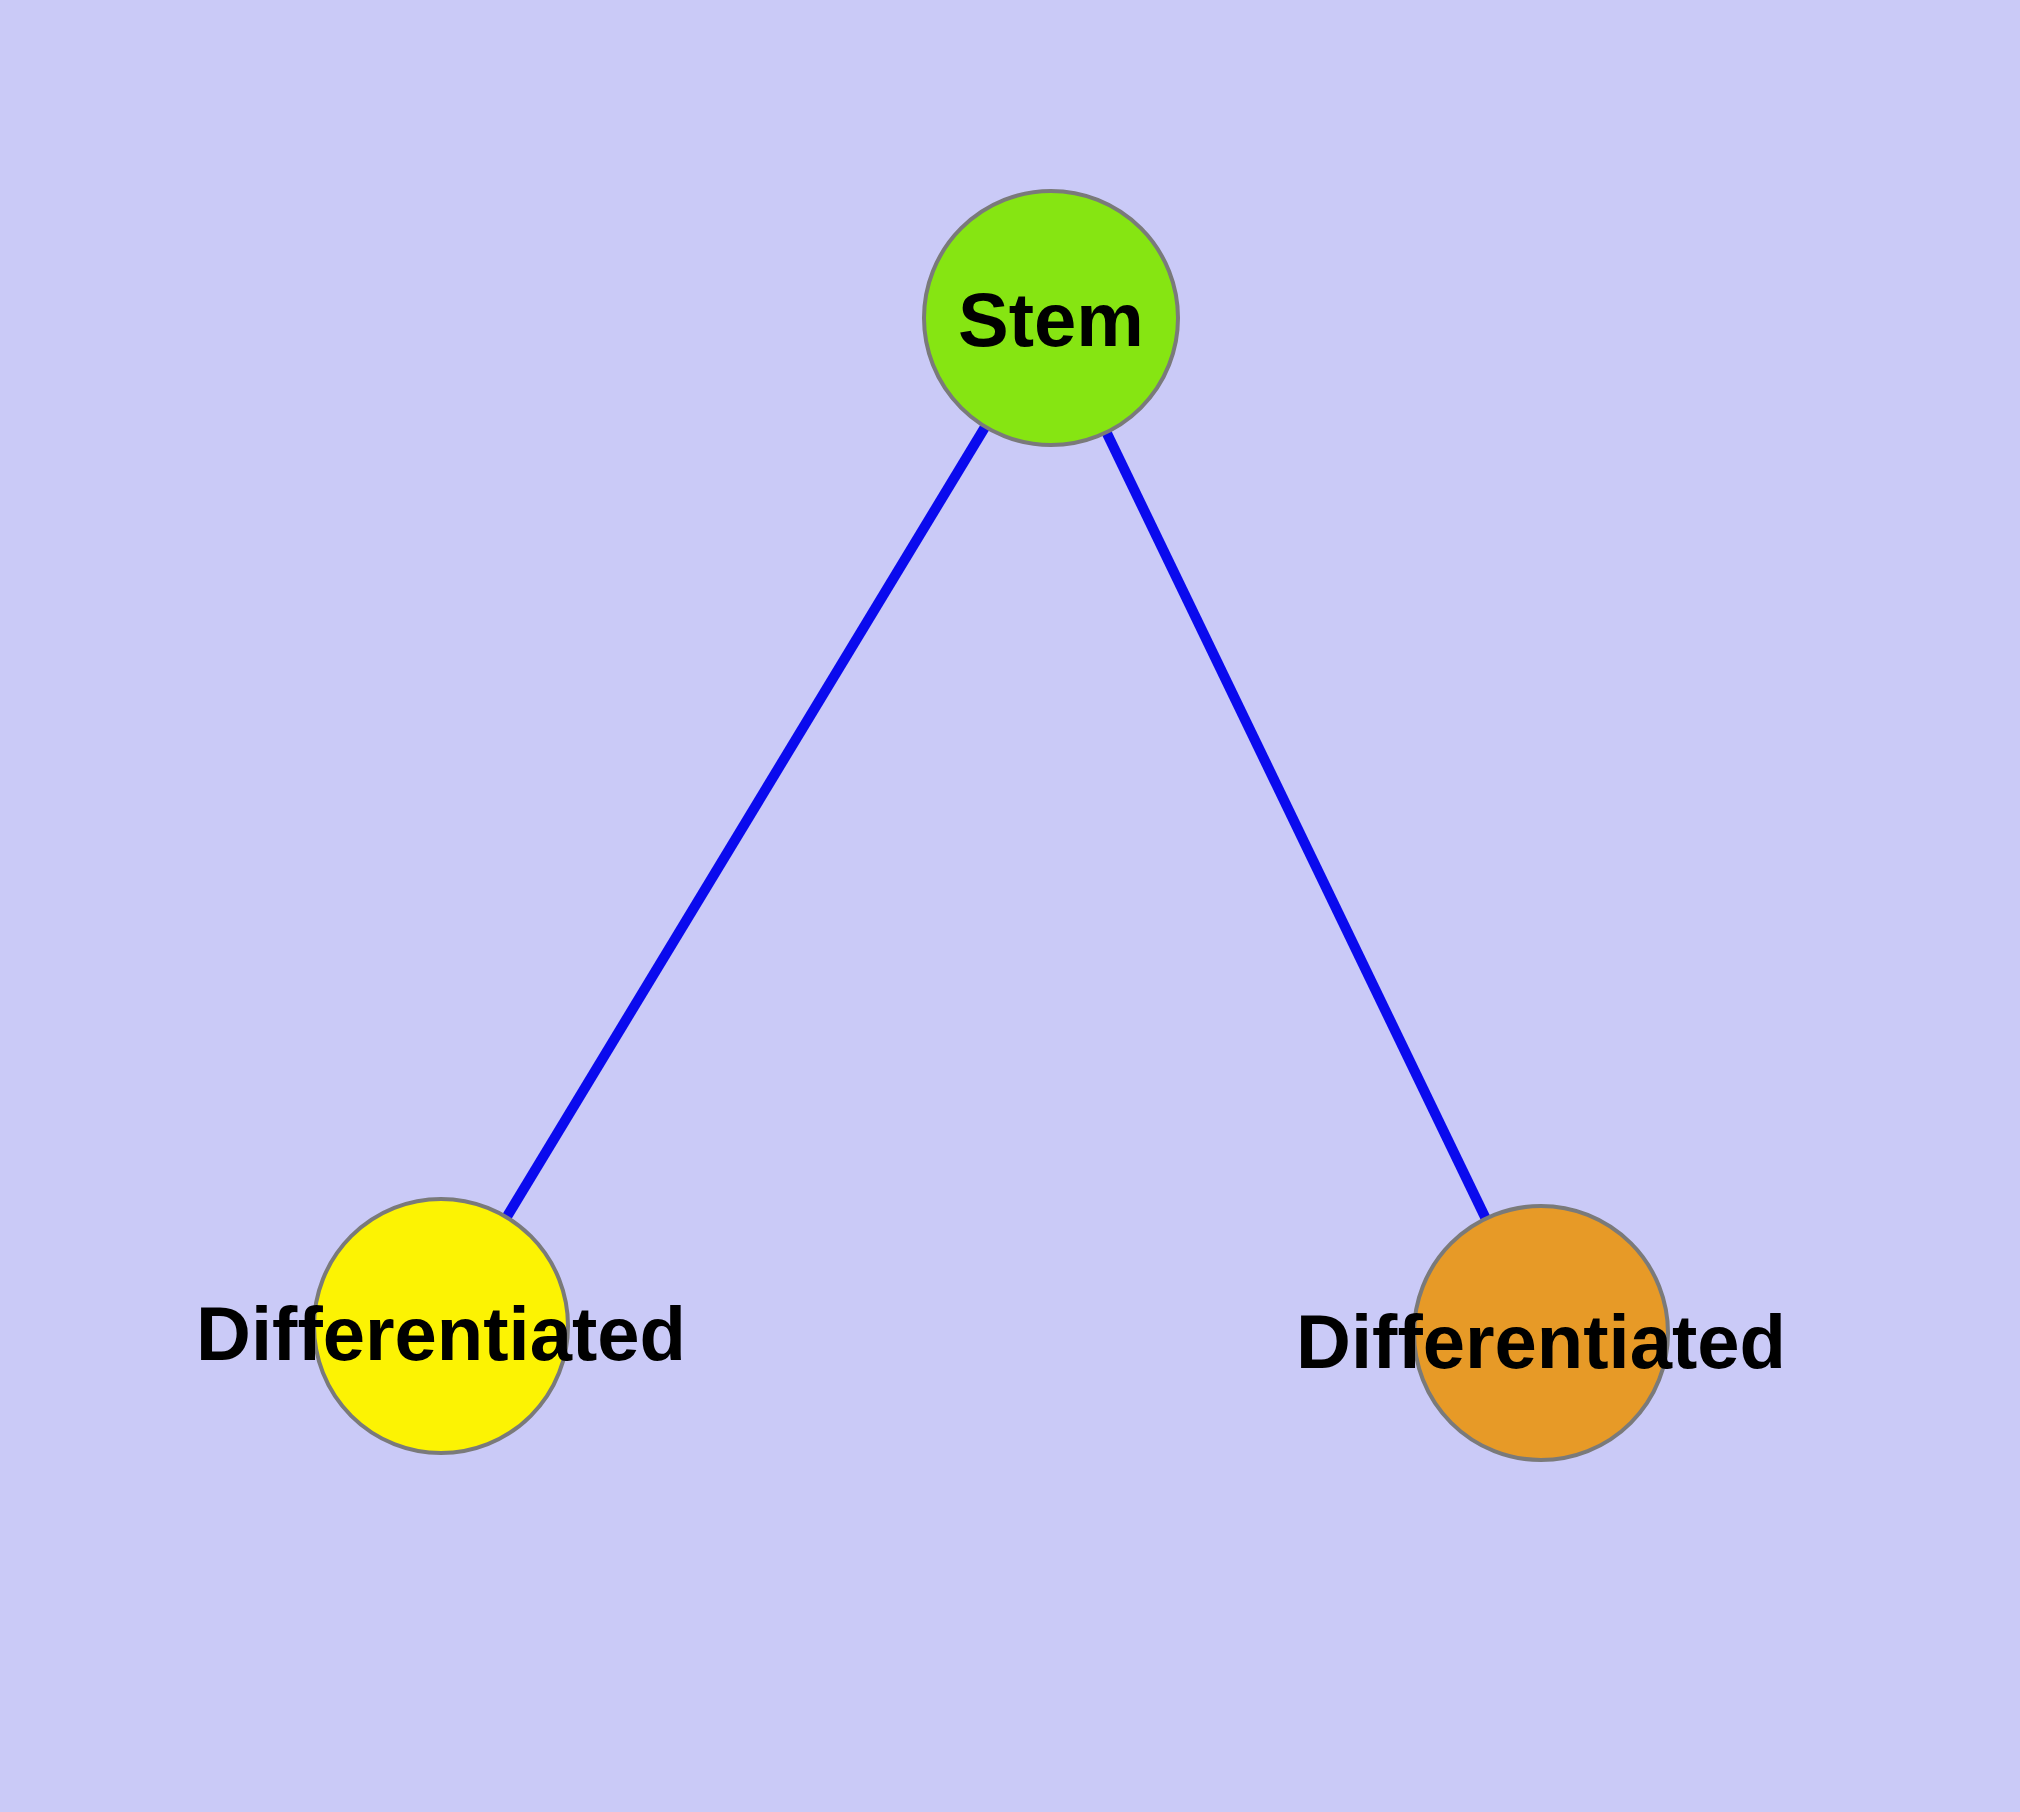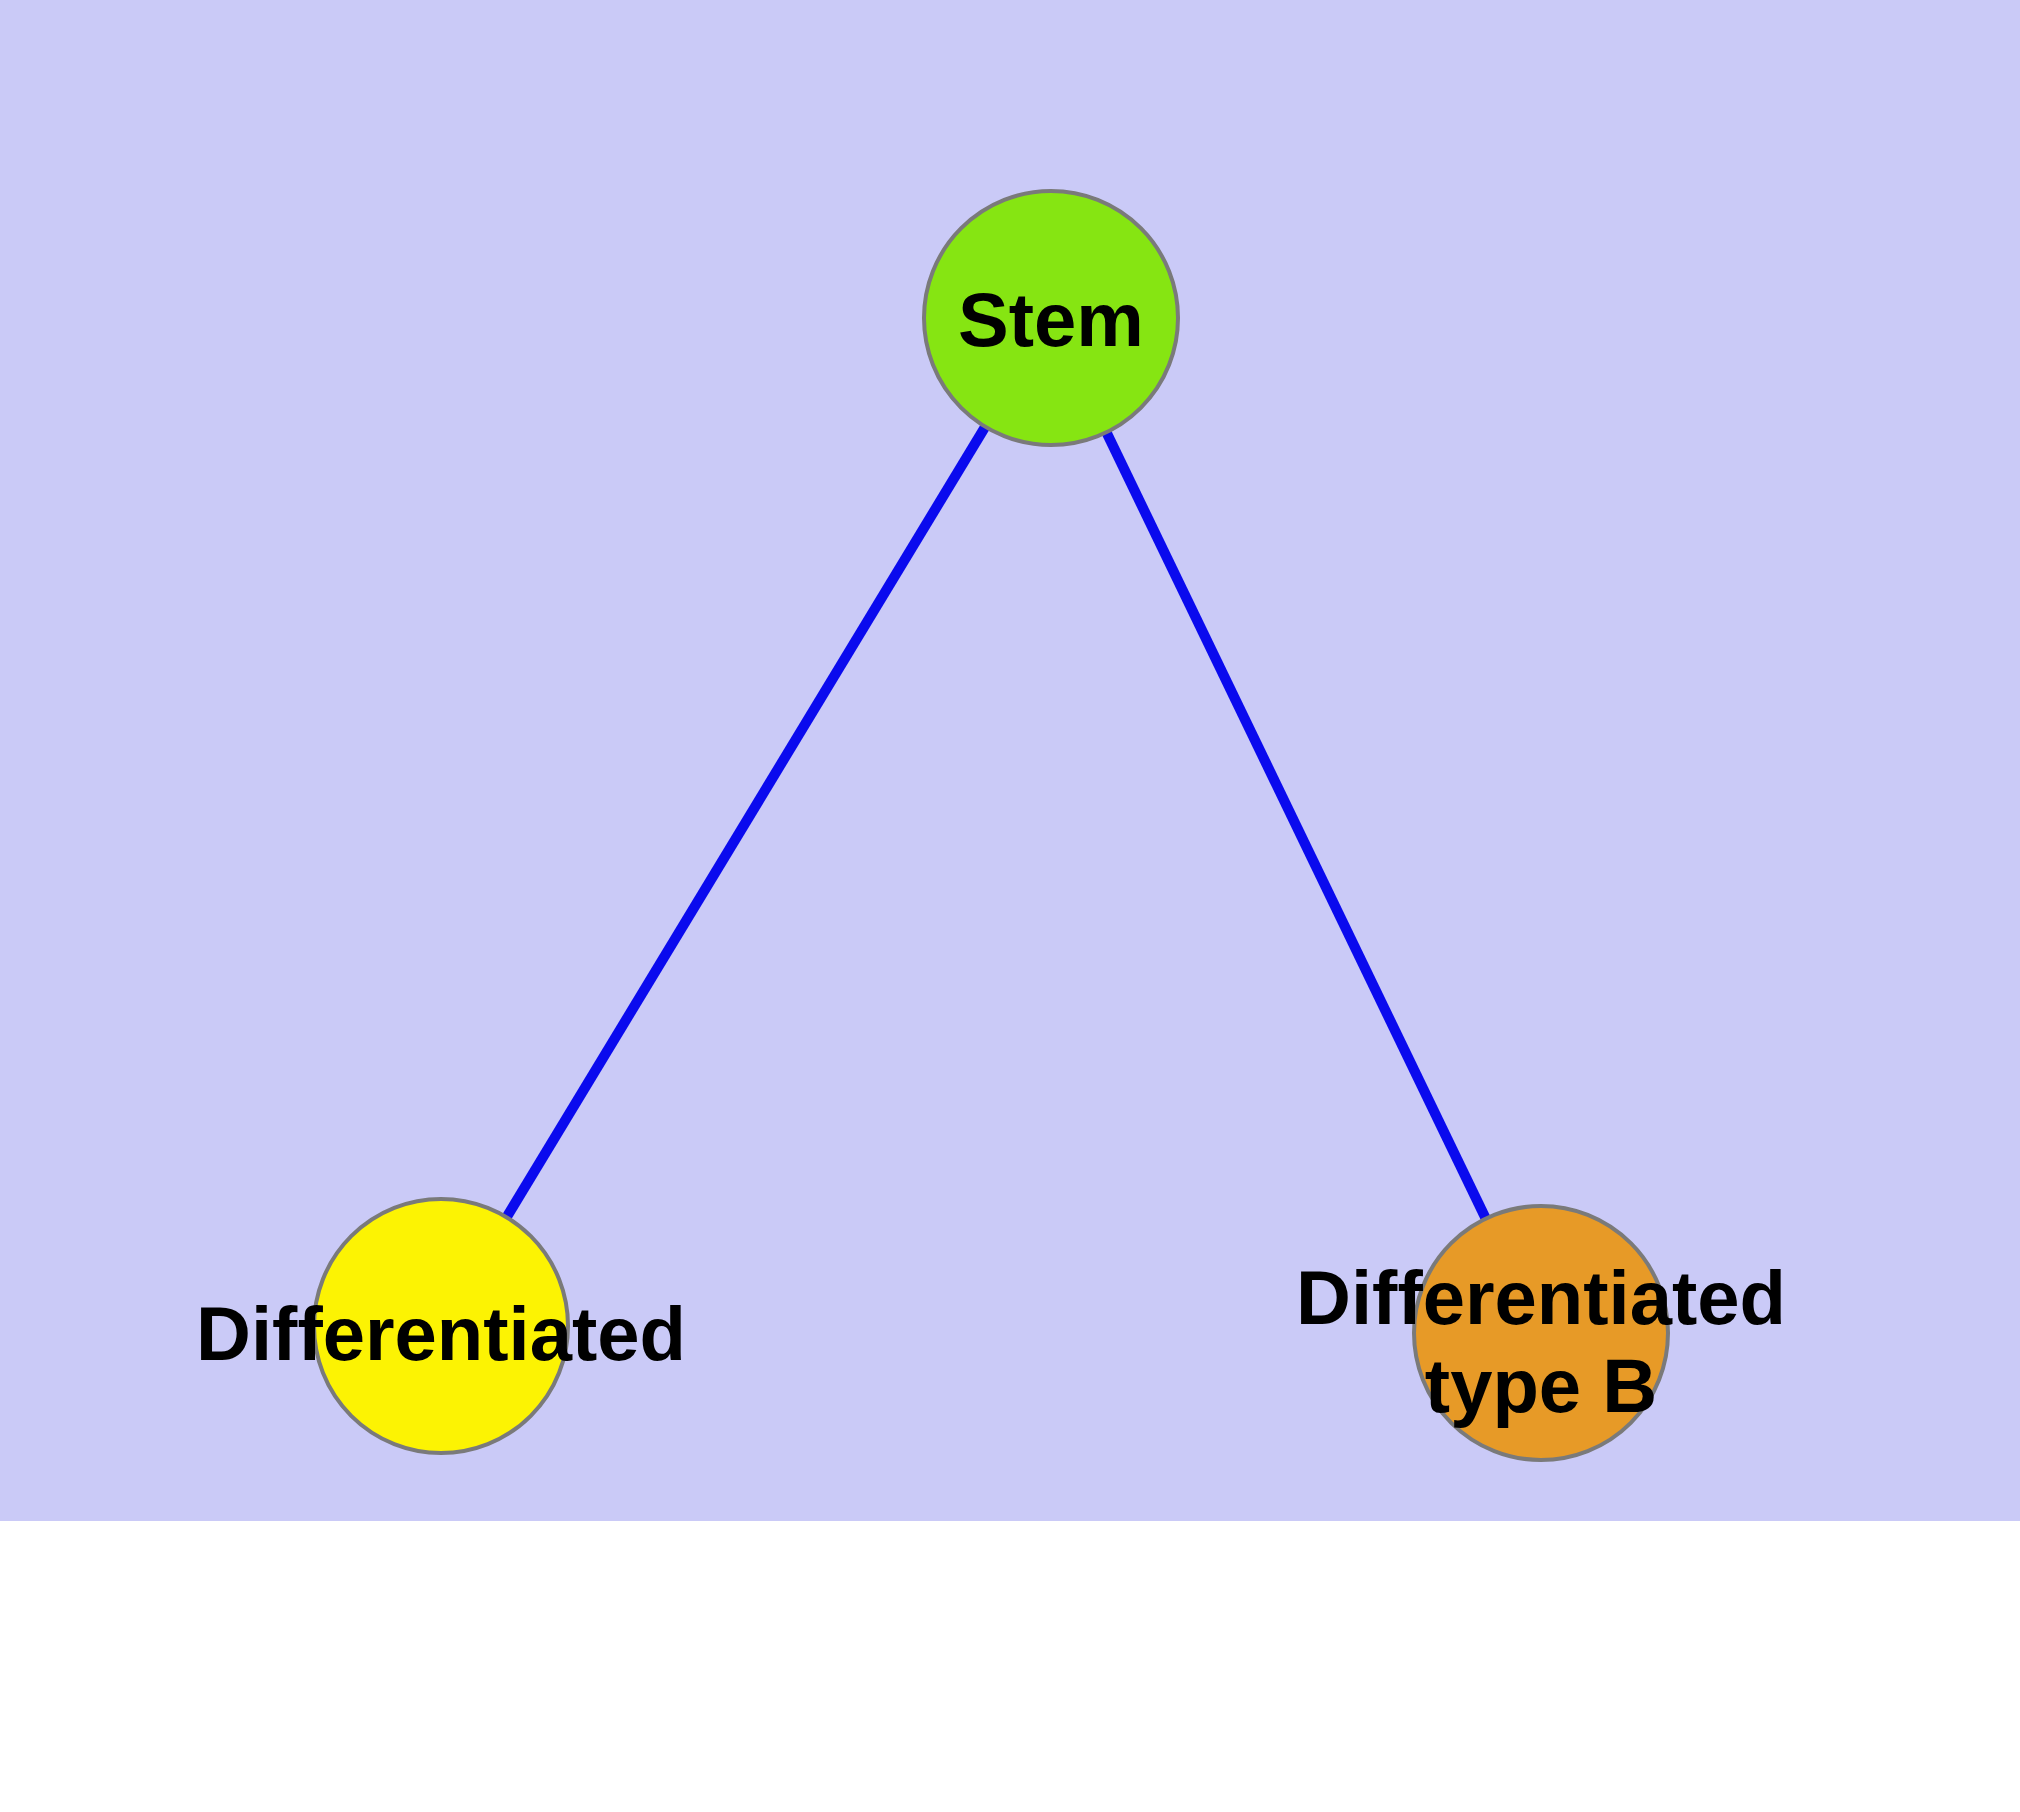--- a/index.html
+++ b/index.html
@@ -2,21 +2,21 @@
 <html style="font-size:13.6px"><head>
 <meta charset="utf-8">
 <style>
   html, body {
     margin: 0;
     padding: 0;
   }
   .canvas {
     position: relative;
     width: 2021px;
-    height: 1521px;
+    height: 1812px;
     overflow: hidden;
     font-family: "Liberation Sans", sans-serif;
   }
   .edges {
     position: absolute;
     left: 0;
     top: 0;
     width: 2021px;
     height: 1812px;
     display: block;
@@ -56,17 +56,16 @@
   <div class="label" style="left: 1051px; top: 320px; color: rgb(0, 0, 0);">
     <div class="label-line">Stem</div>
   </div>
 
   <div class="label" style="left: 441px; top: 1334px; color: rgb(0, 0, 0);">
     <div class="label-line">Differentiated</div>
   </div>
 
   <div class="label" style="left: 1541px; top: 1342px; color: rgb(0, 0, 0);">
     <div class="label-line">Differentiated</div>
-    <div class="label-line">type B</div>
   </div>
 
 </div>
 
 
 </body></html>

